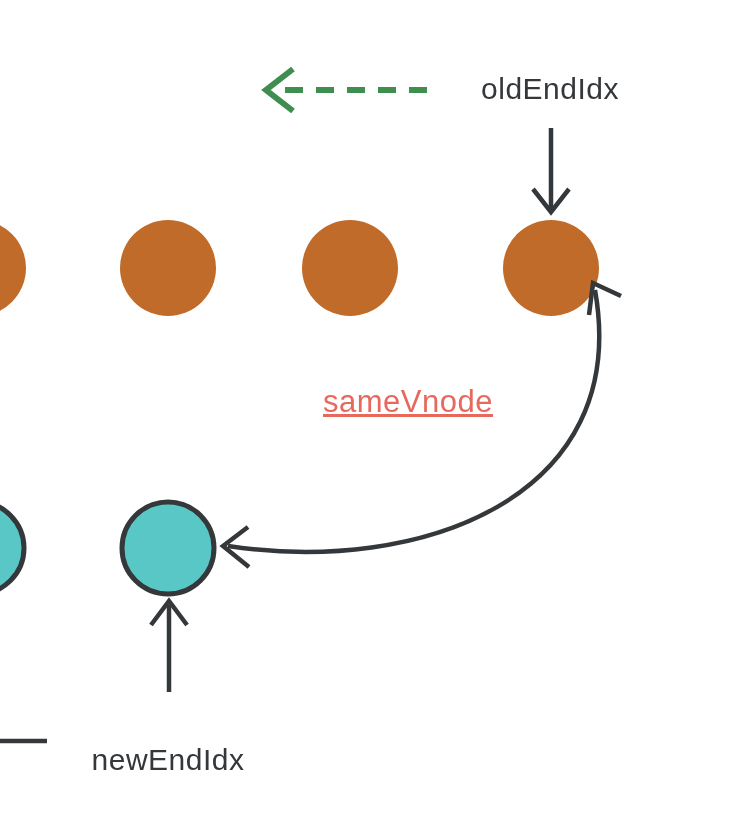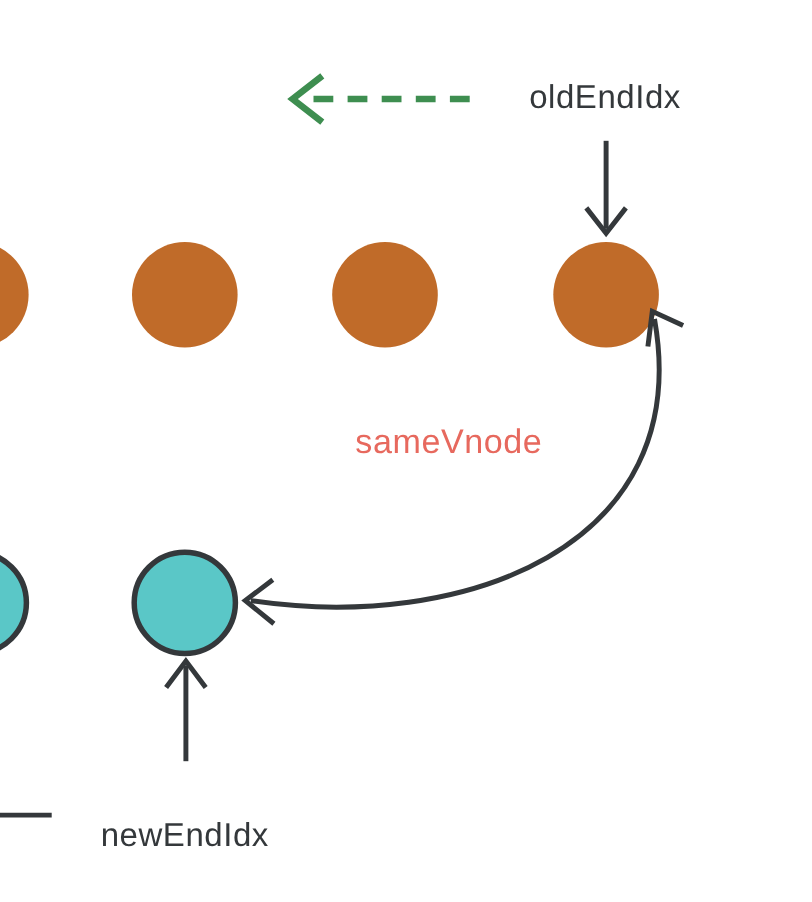--- a/index.html
+++ b/index.html
@@ -32,20 +32,21 @@
     transform:translateX(-50%);
     white-space:nowrap;
     color:var(--dark);
     font-size:30px;
     line-height:36px;
     letter-spacing:0.5px;
   }
   .label.samevnode{
     color:var(--salmon);
     font-size:31px;
+    text-decoration:underline;
   }
 </style>
 </head>
 <body>
 
 <div class="canvas">
 
   <svg width="738" height="820" viewBox="0 0 738 820">
 
     <g style="stroke:var(--green)" fill="none" stroke-width="6">

